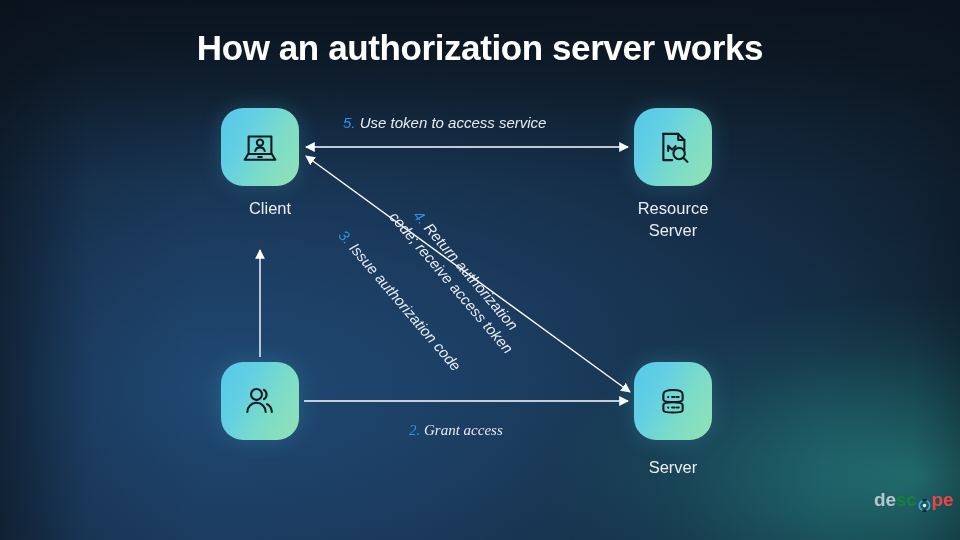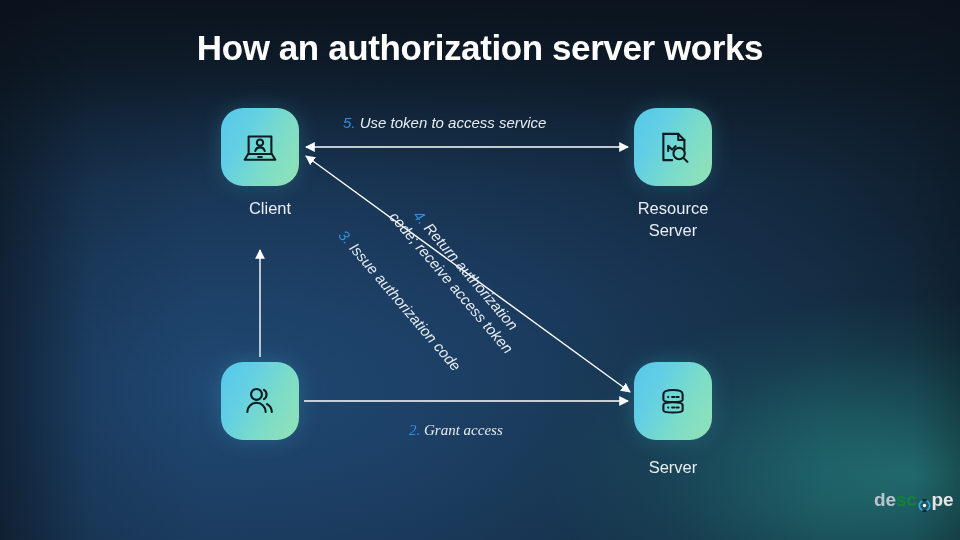--- a/index.html
+++ b/index.html
@@ -142,21 +142,21 @@
     top: 489px;
     display: flex;
     align-items: center;
     font-size: 19px;
     font-family: "Liberation Sans", sans-serif;
     letter-spacing: -0.2px;
     margin-left: 12px;
   }
   #logo .de { color: #b9c6cf; font-weight: bold; }
   #logo .sc { color: #15803d; font-weight: bold; }
-  #logo .pe { color: #e5e5e5; font-weight: bold; }
+  #logo .pe { color: #ef4444; font-weight: bold; }
   #logo .ring {
     display: inline-block;
     width: 13px;
     height: 13px;
     margin: 0 1px;
     position: relative;
     top: 1px;
   }
 </style>
 </head>

